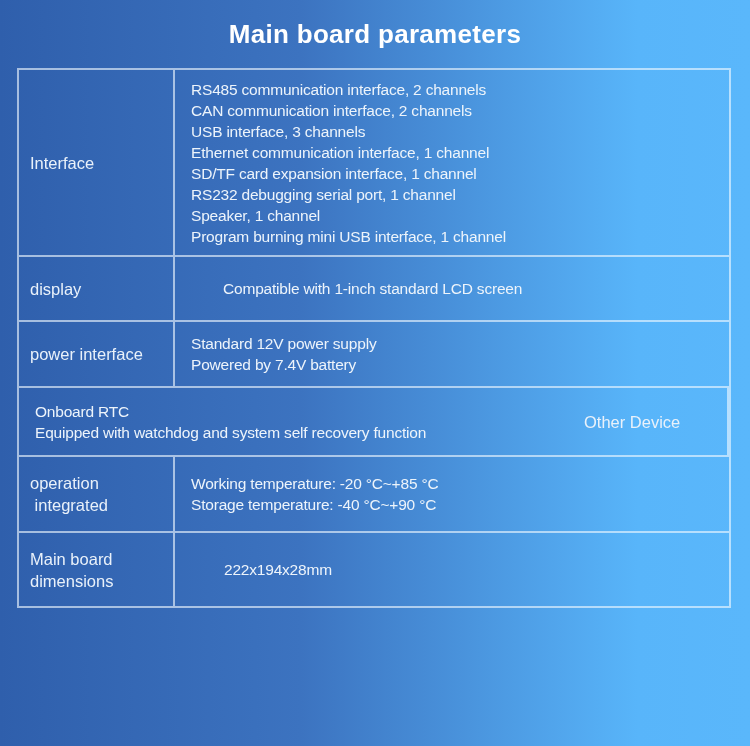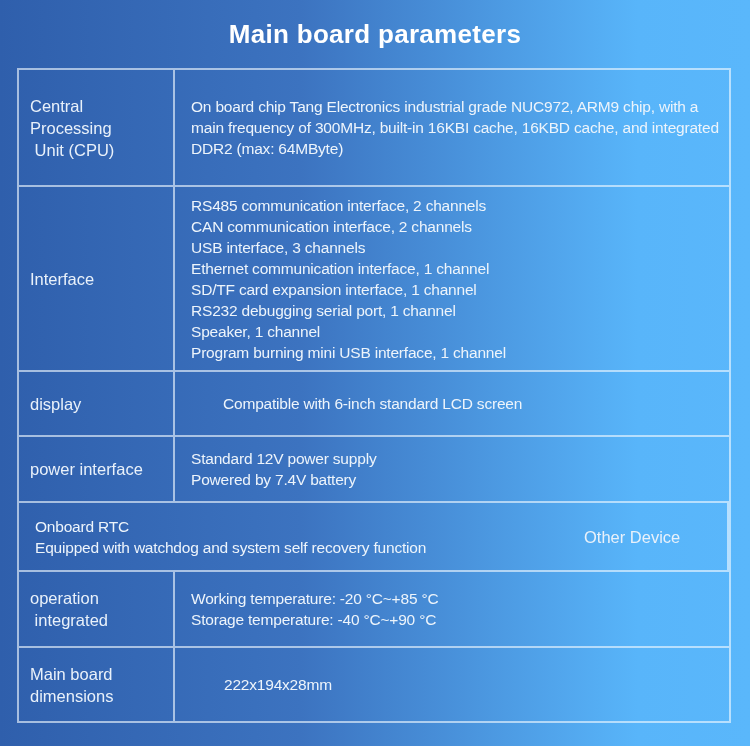--- a/index.html
+++ b/index.html
@@ -70,43 +70,36 @@
 </style>
 </head>
 <body>
 
 <div class="title-bar">
   <div class="title">Main board parameters</div>
 </div>
 
 <div class="spec-table">
 
-  <div class="row r0">
-    <div class="cell label-cell">Central Processing
- Unit (CPU)</div>
-    <div class="cell value-cell">On board chip Tang Electronics industrial grade NUC972, ARM9 chip, with a
-main frequency of 300MHz, built-in 16KBI cache, 16KBD cache, and integrated
-DDR2 (max: 64MByte)</div>
-  </div>
 
   <div class="row r1">
     <div class="cell label-cell">Interface</div>
     <div class="cell value-cell">RS485 communication interface, 2 channels
 CAN communication interface, 2 channels
 USB interface, 3 channels
 Ethernet communication interface, 1 channel
 SD/TF card expansion interface, 1 channel
 RS232 debugging serial port, 1 channel
 Speaker, 1 channel
 Program burning mini USB interface, 1 channel</div>
   </div>
 
   <div class="row r2">
     <div class="cell label-cell">display</div>
-    <div class="cell value-cell">Compatible with 6-inch standard LCD screen</div>
+    <div class="cell value-cell">Compatible with 1-inch standard LCD screen</div>
   </div>
 
   <div class="row r3">
     <div class="cell label-cell">power interface</div>
     <div class="cell value-cell">Standard 12V power supply
 Powered by 7.4V battery</div>
   </div>
 
   <div class="row r4">
     <div class="cell value-cell">Onboard RTC

